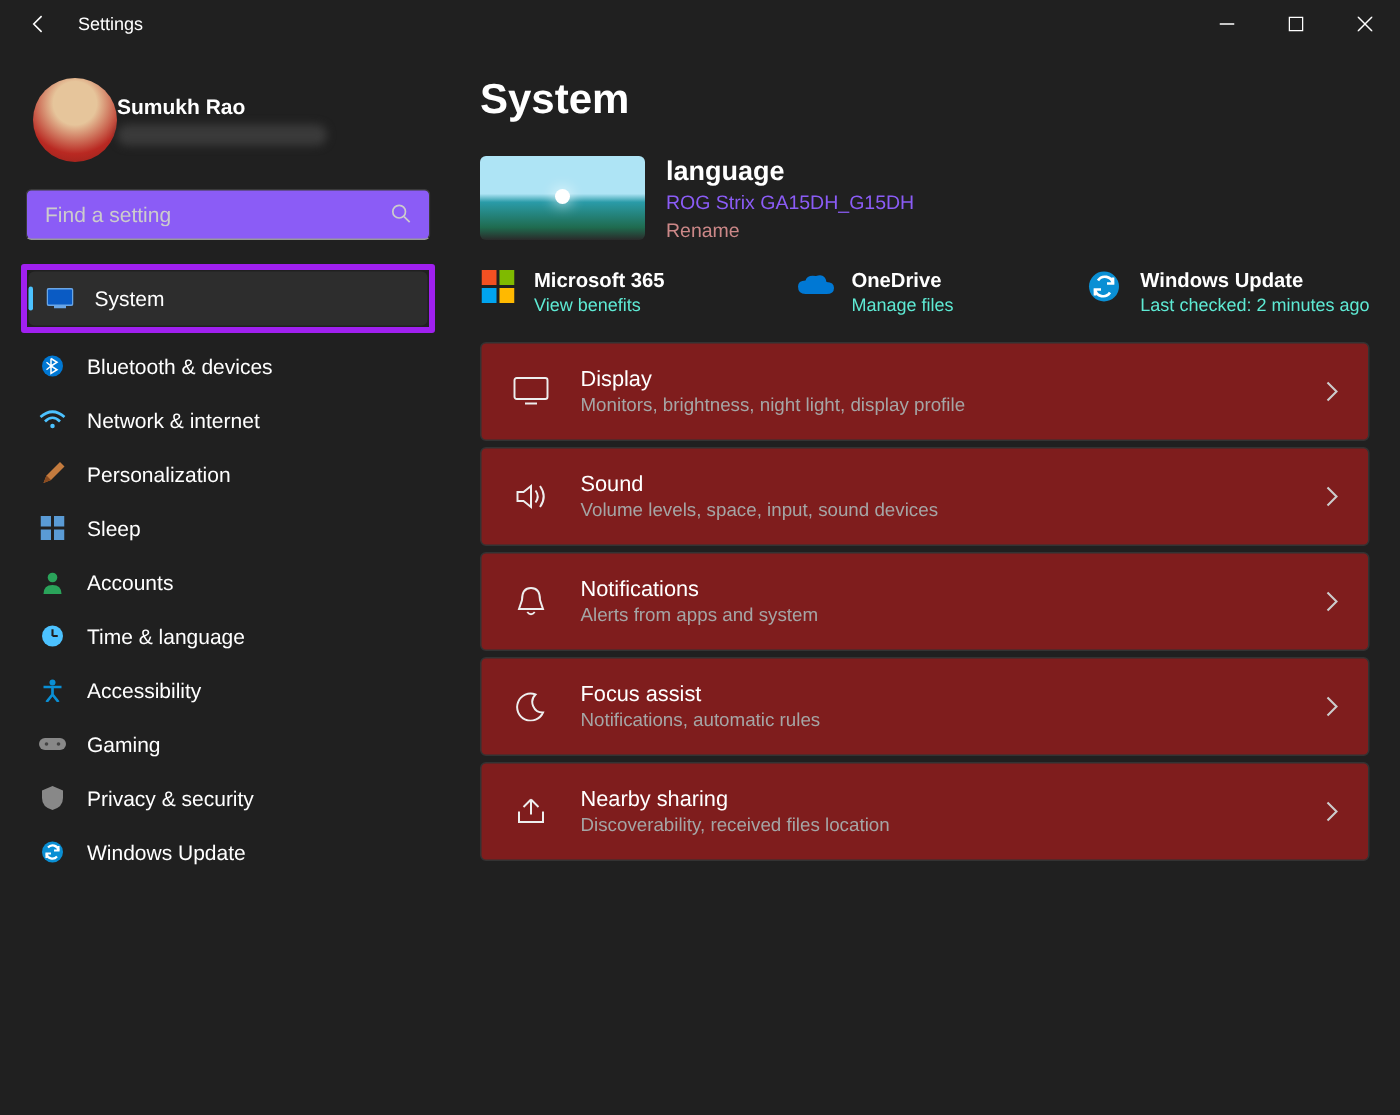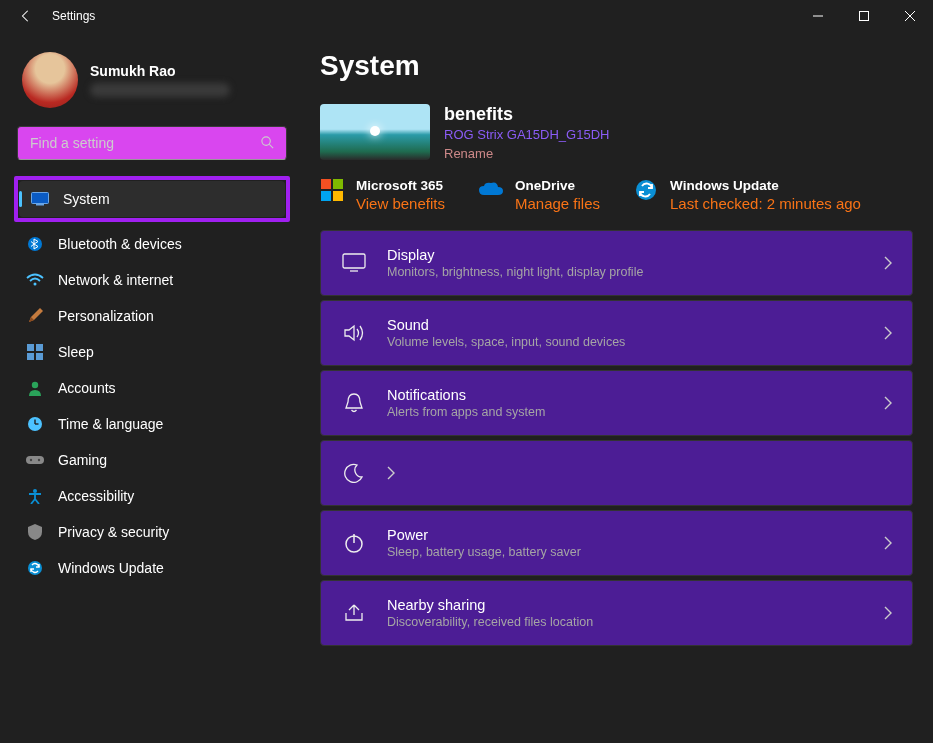--- a/index.html
+++ b/index.html
@@ -12,27 +12,27 @@
   .titlebar .win-controls { margin-left: auto; display: flex; }
   .titlebar .win-controls div { width: 46px; height: 32px; display: flex; align-items: center; justify-content: center; cursor: pointer; }
   
   
   .main { display: flex; height: calc(100% - 32px); }
   .sidebar { width: 300px; padding: 20px 10px 0 14px; }
   
   
   .profile { display: flex; align-items: center; margin-left: 8px; margin-bottom: 18px; }
   .avatar { width: 56px; height: 56px; border-radius: 50%; background: radial-gradient(circle at 50% 30%, #e6c59b 0%, #e6c59b 30%, #b92922 70%, #8a1f19 100%); flex-shrink: 0; }
-  .profile-info { margin-left: 12px; }
+  .profile-info { }
   .profile-name { font-size: 14px; font-weight: 600; }
   .profile-email { width: 140px; height: 14px; background: #3a3a3a; border-radius: 7px; margin-top: 4px; filter: blur(3px); }
   
   
   .search { position: relative; margin: 0 3px 16px 3px; }
-  .search input { width: 100%; height: 34px; background: #d946ef; border: 1px solid #3a3a3a; border-bottom: 1px solid #999; border-radius: 4px; padding: 0 36px 0 12px; color: #fff; font-size: 14px; outline: none; }
+  .search input { width: 100%; height: 34px; background: #8b5cf6; border: 1px solid #3a3a3a; border-bottom: 1px solid #999; border-radius: 4px; padding: 0 36px 0 12px; color: #fff; font-size: 14px; outline: none; }
   .search input::placeholder { color: #ccc; }
   .search .search-icon { position: absolute; right: 12px; top: 9px; color: #ccc; }
   
   
   .highlight-box { border: 4px solid #a020f0; border-radius: 2px; padding: 1px; }
   .nav-item { height: 36px; display: flex; align-items: center; padding: 0 12px; border-radius: 4px; cursor: pointer; font-size: 14px; position: relative; }
   .nav-item.active { background: #2d2d2d; }
   .nav-item.active::before { content: ""; position: absolute; left: 0; top: 10px; bottom: 10px; width: 3px; background: #4cc2ff; border-radius: 2px; }
   .nav-icon { width: 18px; height: 18px; margin-right: 14px; display: flex; align-items: center; justify-content: center; flex-shrink: 0; }
   
@@ -42,28 +42,28 @@
   
   
   .device-head { display: flex; align-items: flex-start; margin-bottom: 16px; }
   .device-thumb { width: 110px; height: 56px; border-radius: 4px; background: linear-gradient(to bottom, #aee4f5 0%, #aee4f5 45%, #2a9ba8 55%, #1f6b4f 85%, #2a2a2a 100%); margin-right: 14px; position: relative; overflow: hidden; }
   .device-thumb::after { content:""; position:absolute; left:50%; top:48%; width:10px; height:10px; background:#fff; border-radius:50%; transform:translate(-50%,-50%); box-shadow:0 0 10px #fff; }
   .device-info .hostname { font-size: 18px; font-weight: 600; }
   .device-info .model { font-size: 13px; color: #8b5cf6; margin-top: 2px; }
   .device-info .rename { font-size: 13px; color: #c88; margin-top: 4px; cursor: pointer; display: inline-block; }
   
   
-  .status-row { display: flex; gap: 34px; margin-bottom: 18px; }
+  .status-row { display: flex; gap: 34px; margin-bottom: 18px; justify-content: space-between; }
   .status-item { display: flex; align-items: flex-start; cursor: pointer; }
   .status-icon { width: 24px; height: 24px; margin-right: 12px; display: flex; align-items: center; justify-content: center; }
   .status-text .t1 { font-size: 13.5px; font-weight: 600; }
-  .status-text .t2 { font-size: 15px; color: #f97316; margin-top: 2px; }
-  
-  
-  .setting-row { background: #4c1d95; border: 1px solid #333; border-radius: 4px; height: 66px; margin-bottom: 4px; display: flex; align-items: center; padding: 0 20px; cursor: pointer; }
+  .status-text .t2 { font-size: 12px; color: #5eead4; margin-top: 2px; }
+  
+  
+  .setting-row { background: #7f1d1d; border: 1px solid #333; border-radius: 4px; height: 66px; margin-bottom: 4px; display: flex; align-items: center; padding: 0 20px; cursor: pointer; }
   .row-icon { width: 26px; height: 26px; margin-right: 20px; display: flex; align-items: center; justify-content: center; color: #eee; }
   .row-text { flex: 1; }
   .row-text .t1 { font-size: 14.5px; }
   .row-text .t2 { font-size: 12.5px; color: #a5a5a5; margin-top: 2px; }
   .row-chevron { color: #ccc; }
   
   svg { display: block; }
 </style>
 </head>
 <body>
@@ -181,39 +181,39 @@
           <svg width="16" height="16">
             <circle cx="8" cy="8" r="7" fill="#4cc2ff"></circle>
             <line x1="8" y1="8" x2="8" y2="3.5" stroke="#202020" stroke-width="1.4"></line>
             <line x1="8" y1="8" x2="11.5" y2="8" stroke="#202020" stroke-width="1.4"></line>
           </svg>
         </span>
       <span>Time &amp; language</span>
     </div>
     <div class="nav-item">
       <span class="nav-icon">
+          <svg width="16" height="16">
+            <circle cx="8" cy="3" r="2" fill="#0a8fd4"></circle>
+            <path d="M2 6 L14 6 M8 6 V11 M8 11 L4 16 M8 11 L12 16" stroke="#0a8fd4" stroke-width="1.8" fill="none"></path>
+          </svg>
+        </span>
+      <span>Accessibility</span>
+    </div>
+    <div class="nav-item">
+      <span class="nav-icon">
           <svg width="18" height="12">
             <rect x="0" y="2" width="18" height="8" rx="4" fill="#888"></rect>
             <circle cx="5" cy="6" r="1.2" fill="#444"></circle>
             <circle cx="13" cy="6" r="1.2" fill="#444"></circle>
           </svg>
         </span>
       <span>Gaming</span>
     </div>
     <div class="nav-item">
       <span class="nav-icon">
-          <svg width="16" height="16">
-            <circle cx="8" cy="3" r="2" fill="#0a8fd4"></circle>
-            <path d="M2 6 L14 6 M8 6 V11 M8 11 L4 16 M8 11 L12 16" stroke="#0a8fd4" stroke-width="1.8" fill="none"></path>
-          </svg>
-        </span>
-      <span>Accessibility</span>
-    </div>
-    <div class="nav-item">
-      <span class="nav-icon">
           <svg width="14" height="16">
             <path d="M7 0 L14 3 V8 Q14 14 7 16 Q0 14 0 8 V3 Z" fill="#888"></path>
           </svg>
         </span>
       <span>Privacy &amp; security</span>
     </div>
     <div class="nav-item">
       <span class="nav-icon">
           <svg width="16" height="16">
             <circle cx="8" cy="8" r="7" fill="#0a8fd4"></circle>
@@ -224,21 +224,21 @@
       <span>Windows Update</span>
     </div>
   </div>
 
   <div class="content">
     <h1>System</h1>
 
     <div class="device-head">
       <div class="device-thumb"></div>
       <div class="device-info">
-        <div class="hostname">benefits</div>
+        <div class="hostname">language</div>
         <div class="model">ROG Strix GA15DH_G15DH</div>
         <div class="rename">Rename</div>
       </div>
     </div>
 
     <div class="status-row">
       <div class="status-item">
         <span class="status-icon">
           <svg width="22" height="22">
               <rect x="0" y="0" width="10" height="10" fill="#f25022"></rect>
@@ -329,36 +329,23 @@
             <path d="M1 1 L7 7 L1 13" stroke="#ccc" stroke-width="1.4" fill="none"></path>
           </svg>
         </span>
     </div>
     <div class="setting-row">
       <span class="row-icon">
           <svg width="20" height="20" stroke="#eee" stroke-width="1.3" fill="none">
             <path d="M13 2 A9 9 0 1 0 18 14 A7 7 0 0 1 13 2 Z"></path>
           </svg>
         </span>
-      <span class="row-chevron">
-          <svg width="8" height="14">
-            <path d="M1 1 L7 7 L1 13" stroke="#ccc" stroke-width="1.4" fill="none"></path>
-          </svg>
-        </span>
-    </div>
-    <div class="setting-row">
-      <span class="row-icon">
-          <svg width="20" height="20" stroke="#eee" stroke-width="1.5" fill="none">
-            <circle cx="10" cy="11" r="8"></circle>
-            <line x1="10" y1="1" x2="10" y2="10"></line>
-          </svg>
-        </span>
-      <div class="row-text">
-          <div class="t1">Power</div>
-          <div class="t2">Sleep, battery usage, battery saver</div>
+      <div class="row-text">
+          <div class="t1">Focus assist</div>
+          <div class="t2">Notifications, automatic rules</div>
         </div>
       <span class="row-chevron">
           <svg width="8" height="14">
             <path d="M1 1 L7 7 L1 13" stroke="#ccc" stroke-width="1.4" fill="none"></path>
           </svg>
         </span>
     </div>
     <div class="setting-row">
       <span class="row-icon">
           <svg width="22" height="20" stroke="#eee" stroke-width="1.3" fill="none">

